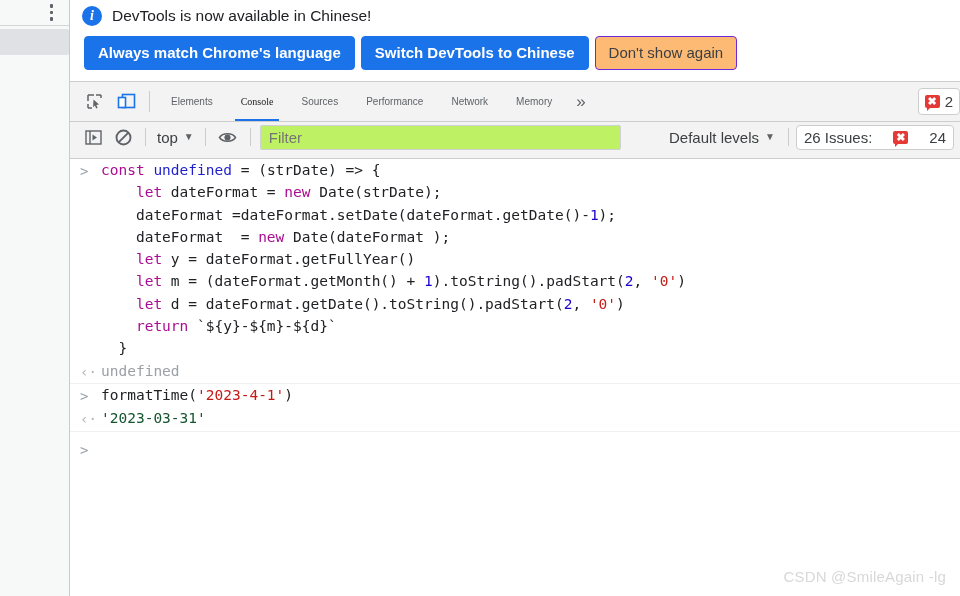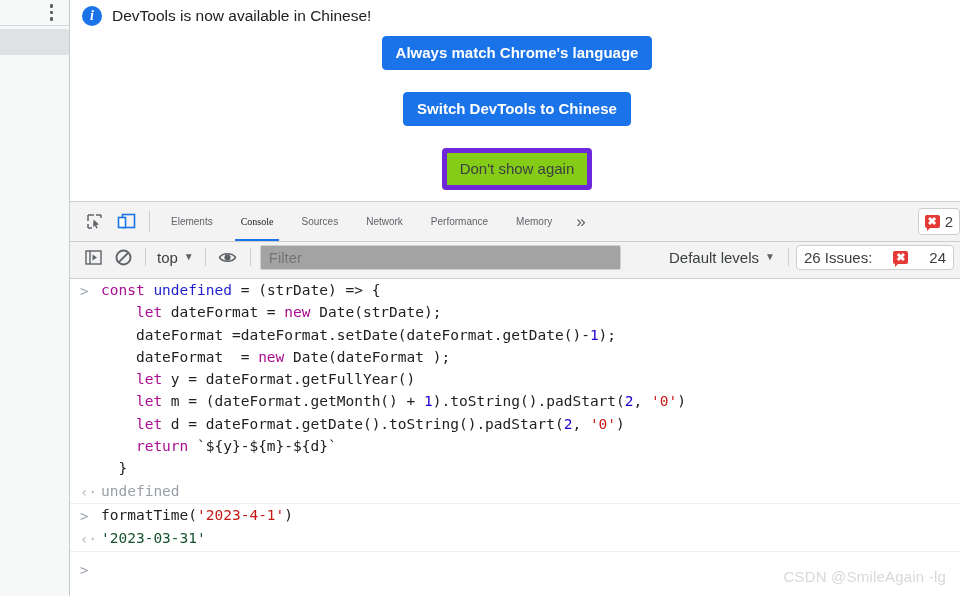--- a/index.html
+++ b/index.html
@@ -96,44 +96,43 @@
     text-align: center;
   }
   .banner-text {
     font-size: 15.5px;
     color: #202124;
     white-space: nowrap;
   }
   .banner-buttons {
     display: flex;
     align-items: center;
-    gap: 22px;
+    gap: 6px;
     margin-top: 10px;
     margin-left: 2px;
-    flex-direction: column;
   }
   .btn {
     font-family: "Liberation Sans", sans-serif;
     font-size: 15px;
     font-weight: bold;
     padding: 7px 13px;
     border-radius: 4px;
     cursor: pointer;
     white-space: nowrap;
     line-height: 1.2;
   }
   .btn-primary {
     background: #1a73e8;
     color: #ffffff;
     border: 1px solid #1a73e8;
   }
   .btn-secondary {
-    background: #84cc16;
+    background: #fdba74;
     color: #3c4043;
-    border: 5px solid #6d28d9;
+    border: 1px solid #6d28d9;
     font-weight: normal;
   }
 
   
   .tabbar {
     height: 40px;
     flex: 0 0 40px;
     background: #f3f3f3;
     border-bottom: 1px solid #cdcdcd;
     display: flex;
@@ -264,21 +263,21 @@
     font-size: 10px;
     color: #5f6368;
     line-height: 1;
   }
   .filter-input {
     flex: 1 1 auto;
     min-width: 40px;
     height: 25px;
     border: 1px solid #cdd1d4;
     border-radius: 2px;
-    background: #a3a3a3;
+    background: #bef264;
     padding: 0 8px;
     font-family: "Liberation Sans", sans-serif;
     font-size: 15px;
     color: #202124;
     margin: 0 6px 0 2px;
   }
   .filter-input::placeholder { color: #757575; }
   .levels-select {
     display: flex; align-items: center; gap: 6px;
     font-size: 15px; color: #3c4043;
@@ -406,24 +405,24 @@
       <div class="tab">
         <span>Elements</span>
       </div>
       <div class="tab active">
         <span>Console</span>
       </div>
       <div class="tab">
         <span>Sources</span>
       </div>
       <div class="tab">
+        <span>Performance</span>
+      </div>
+      <div class="tab">
         <span>Network</span>
-      </div>
-      <div class="tab">
-        <span>Performance</span>
       </div>
       <div class="tab">
         <span>Memory</span>
       </div>
 
       <div class="tab-more">»</div>
 
       <div class="tabbar-spacer"></div>
 
       <div class="issues-chip">

